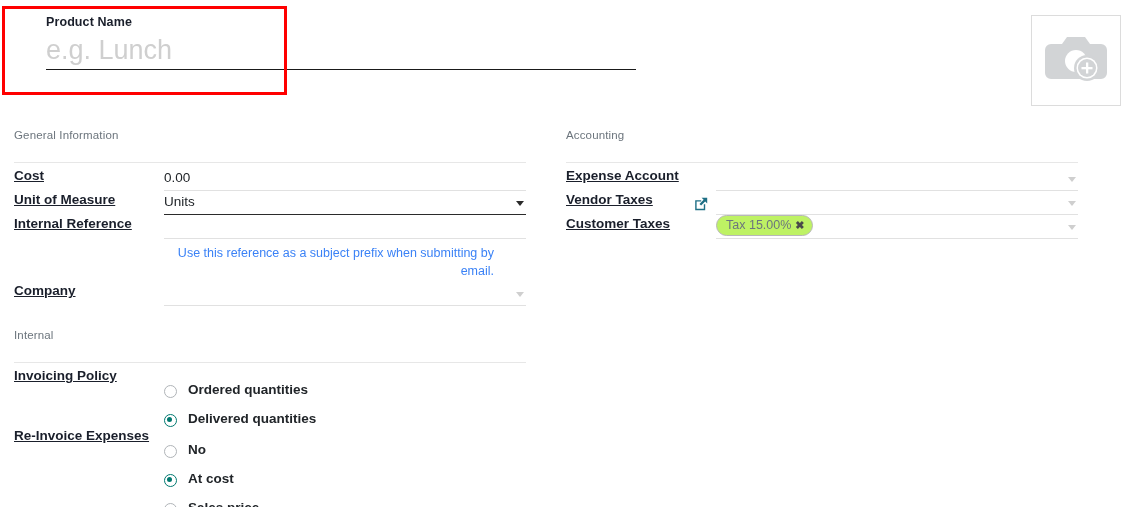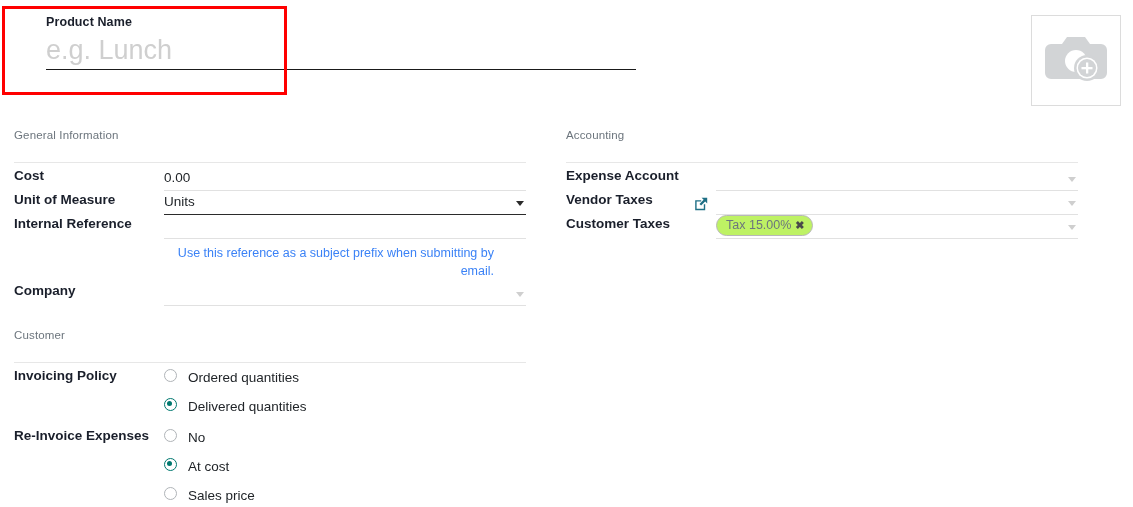--- a/index.html
+++ b/index.html
@@ -119,20 +119,21 @@
   }
   td.lbl {
     width: 150px;
     font-size: 13.5px;
     font-weight: bold;
     color: #1a1f2b;
     padding-top: 8px;
     padding-bottom: 7px;
     line-height: 17px;
     white-space: nowrap;
+    text-decoration: underline;
   }
   td.val {
     padding-top: 8px;
     padding-bottom: 0;
   }
 
   
   .uline {
     position: relative;
     height: 24px;
@@ -189,22 +190,23 @@
     display: inline-block;
     margin-left: 4px;
     font-size: 11px;
     font-weight: bold;
     color: #4a4a4a;
   }
 
   
   .radio-row {
     display: flex;
-    align-items: flex-start;
+    align-items: flex-end;
     height: 29px;
+    font-weight: bold;
   }
   .radio {
     width: 13px;
     height: 13px;
     border-radius: 50%;
     border: 1.6px solid #b0b4b8;
     background: #fff;
     margin-right: 11px;
     flex: none;
     position: relative;
@@ -305,21 +307,21 @@
           <div class="uline">
             <span class="txt"></span>
             <span class="caret"></span>
           </div>
         </td>
       </tr>
     </tbody>
       </table>
 
     <div id="invoicing-section">
-      <div class="section-title">Customer</div>
+      <div class="section-title">Internal</div>
 
       <table class="fields">
         <tbody>
             <tr>
           <td class="lbl lbl-radio">Invoicing Policy</td>
           <td class="radio-cell">
             <div class="radio-group">
               <div class="radio-row">
                 <span class="radio"></span>
                 <span class="radio-label">Ordered quantities</span>

